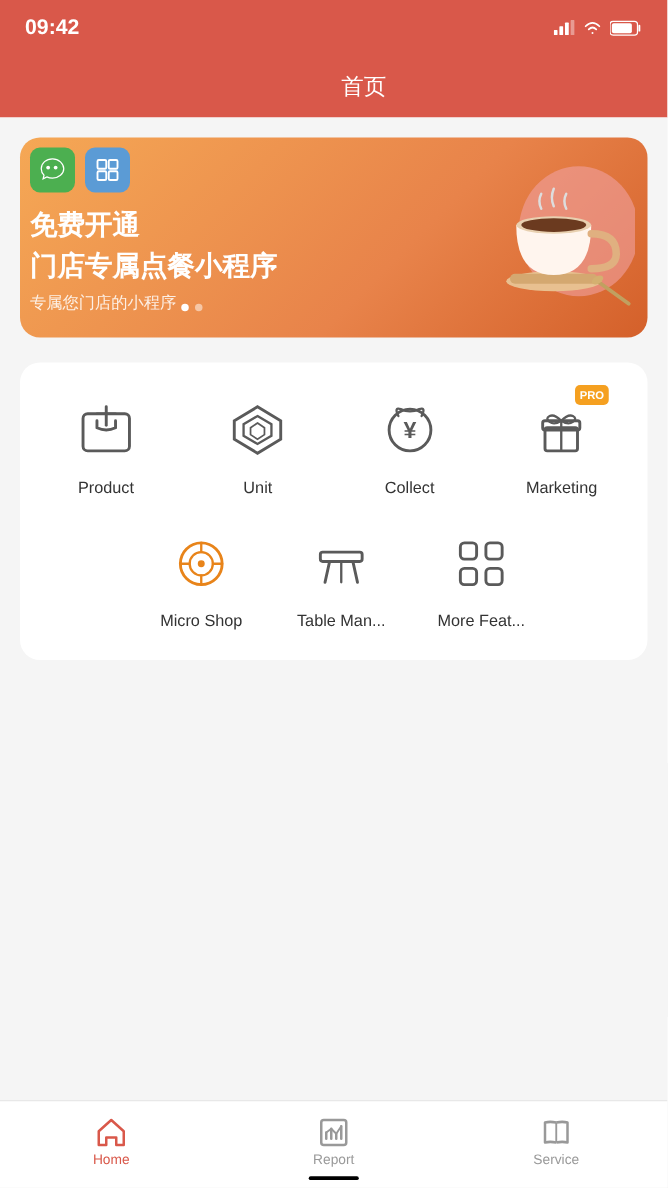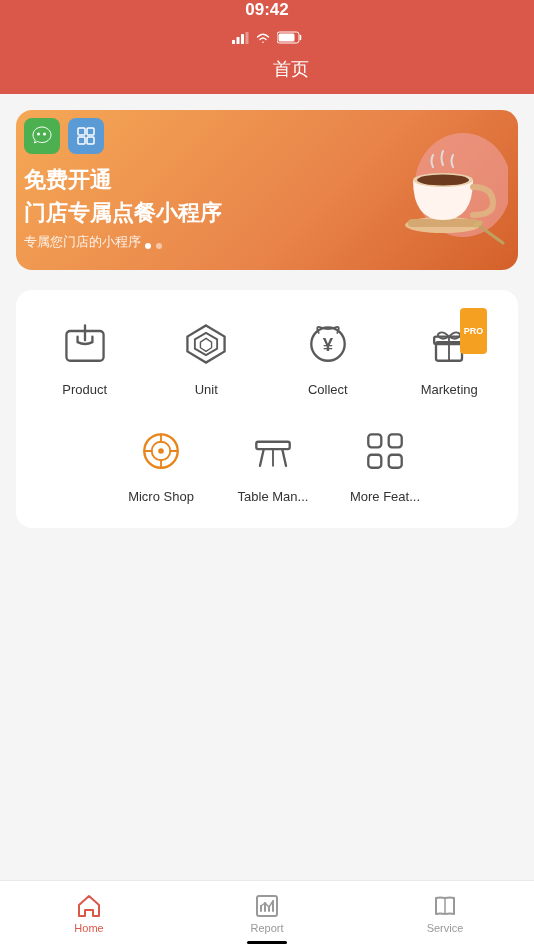--- a/index.html
+++ b/index.html
@@ -14,21 +14,20 @@
     }
 
     
     .status-bar {
       background: #d9584a;
       height: 44px;
       display: flex;
       align-items: center;
       justify-content: space-between;
       padding: 0 20px;
-      flex-direction: column;
     }
     .status-time {
       color: #fff;
       font-size: 17px;
       font-weight: 600;
     }
     .status-icons {
       display: flex;
       align-items: center;
       gap: 6px;
@@ -168,21 +167,21 @@
       white-space: nowrap;
     }
     .pro-badge {
       position: absolute;
       top: -6px;
       right: -8px;
       background: #f5a020;
       color: #fff;
       font-size: 9px;
       font-weight: 700;
-      padding: 18px 4px;
+      padding: 3px 4px;
       border-radius: 4px;
     }
 
     
     .bottom-nav {
       position: absolute;
       bottom: 0;
       left: 0;
       right: 0;
       height: 70px;

